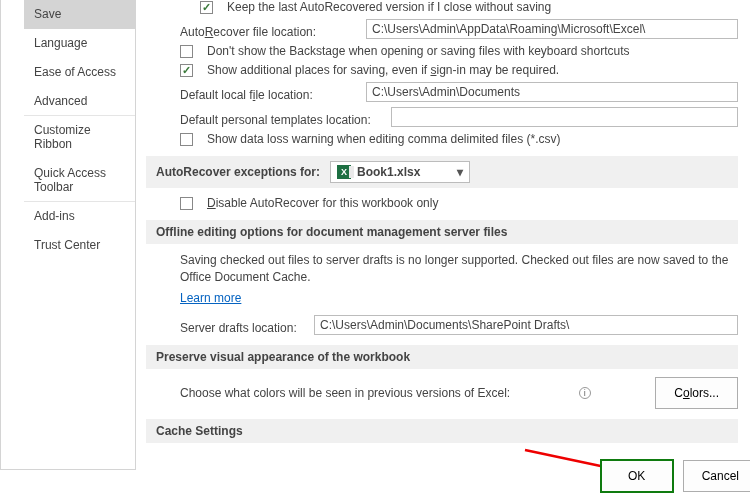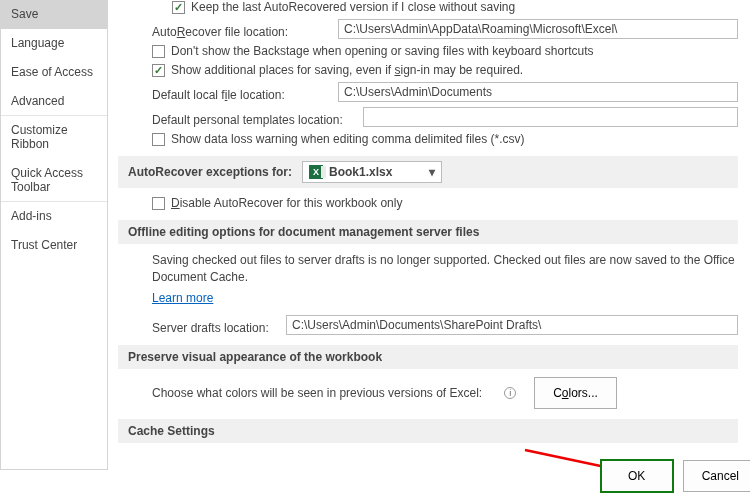--- a/index.html
+++ b/index.html
@@ -1,24 +1,24 @@
 <!DOCTYPE html>
 <html><head>
 <meta charset="utf-8">
 <style>
 * { box-sizing: border-box; font-family: "Segoe UI", sans-serif; font-size: 12px; margin: 0; padding: 0; }
 body { background: #fff; width: 750px; height: 500px; overflow: hidden; position: relative; }
 .container { display: flex; height: 470px; }
-.sidebar { width: 108px; border: 1px solid #d4d4d4; border-top: none; background: #fff; flex-shrink: 0; }
+.sidebar { width: 136px; border: 1px solid #d4d4d4; border-top: none; background: #fff; flex-shrink: 0; padding-left: 23px; }
 .sidebar-item { padding: 7px 10px; color: #444; cursor: pointer; border-bottom: 1px solid transparent; }
 .sidebar-item.sep { border-bottom: 1px solid #e5e5e5; }
 .sidebar-item.selected { background: #d4d4d4; }
 .main { flex: 1; padding: 0 12px 0 18px; color: #444; overflow: hidden; }
 .row { display: flex; align-items: center; margin: 6px 0; }
-.chk-row { display: flex; align-items: center; margin: 5px 0 5px 26px; gap: 6px; }
+.chk-row { display: flex; align-items: center; margin: 5px 0 5px 26px; gap: 14px; }
 .chk { width: 13px; height: 13px; border: 1px solid #888; display: inline-flex; align-items: center; justify-content: center; background: #fff; flex-shrink: 0; }
 .chk.checked::after { content: "✓"; font-size: 11px; color: #3b7a3b; font-weight: bold; line-height: 1; }
 .field-row { display: flex; align-items: center; margin: 5px 0 5px 26px; gap: 6px; }
 .label { flex-shrink: 0; margin-top: 6px; }
 .input { border: 1px solid #bcbcbc; height: 20px; padding: 2px 5px; background: #fff; color: #444; }
 .section-header { background: #f0f0f0; padding: 5px 10px; font-weight: 600; color: #444; margin: 10px 0 8px -8px; display: flex; align-items: center; gap: 10px; }
 .select-box { border: 1px solid #bcbcbc; height: 22px; background: #fff; display: inline-flex; align-items: center; padding: 0 6px; gap: 6px; position: relative; min-width: 140px; }
 .select-box::after { content: "▾"; position: absolute; right: 6px; color: #555; }
 .excel-icon { width: 14px; height: 14px; background: #1d6f42; color: #fff; display: inline-flex; align-items: center; justify-content: center; font-size: 9px; font-weight: bold; position: relative; }
 .excel-icon::before { content: ""; position: absolute; right: -3px; top: 1px; width: 5px; height: 12px; background: #eaeaea; }
@@ -99,21 +99,21 @@
     <div class="body-text">Saving checked out files to server drafts is no longer supported. Checked out files are now saved to the Office Document Cache.</div>
     <span class="link">Learn more</span>
     <div class="field-row" style="margin-top:10px;">
       <span class="label" style="width:128px;">Server drafts location:</span>
       <input class="input" style="flex: 1 1 0%;" value="C:\Users\Admin\Documents\SharePoint Drafts\">
     </div>
 
     <div class="section-header">
       <span>Preserve visual appearance of the workbook</span>
     </div>
-    <div class="row" style="margin-left:26px; gap:18px;">
+    <div class="row" style="margin-left:26px; gap:18px;justify-content:space-between;">
       <span>Choose what colors will be seen in previous versions of Excel:</span>
       <span class="info-icon">i</span>
       <button class="btn">C<u>o</u>lors...</button>
     </div>
 
     <div class="section-header">
       <span>Cache Settings</span>
     </div>
   </div>
 </div>

